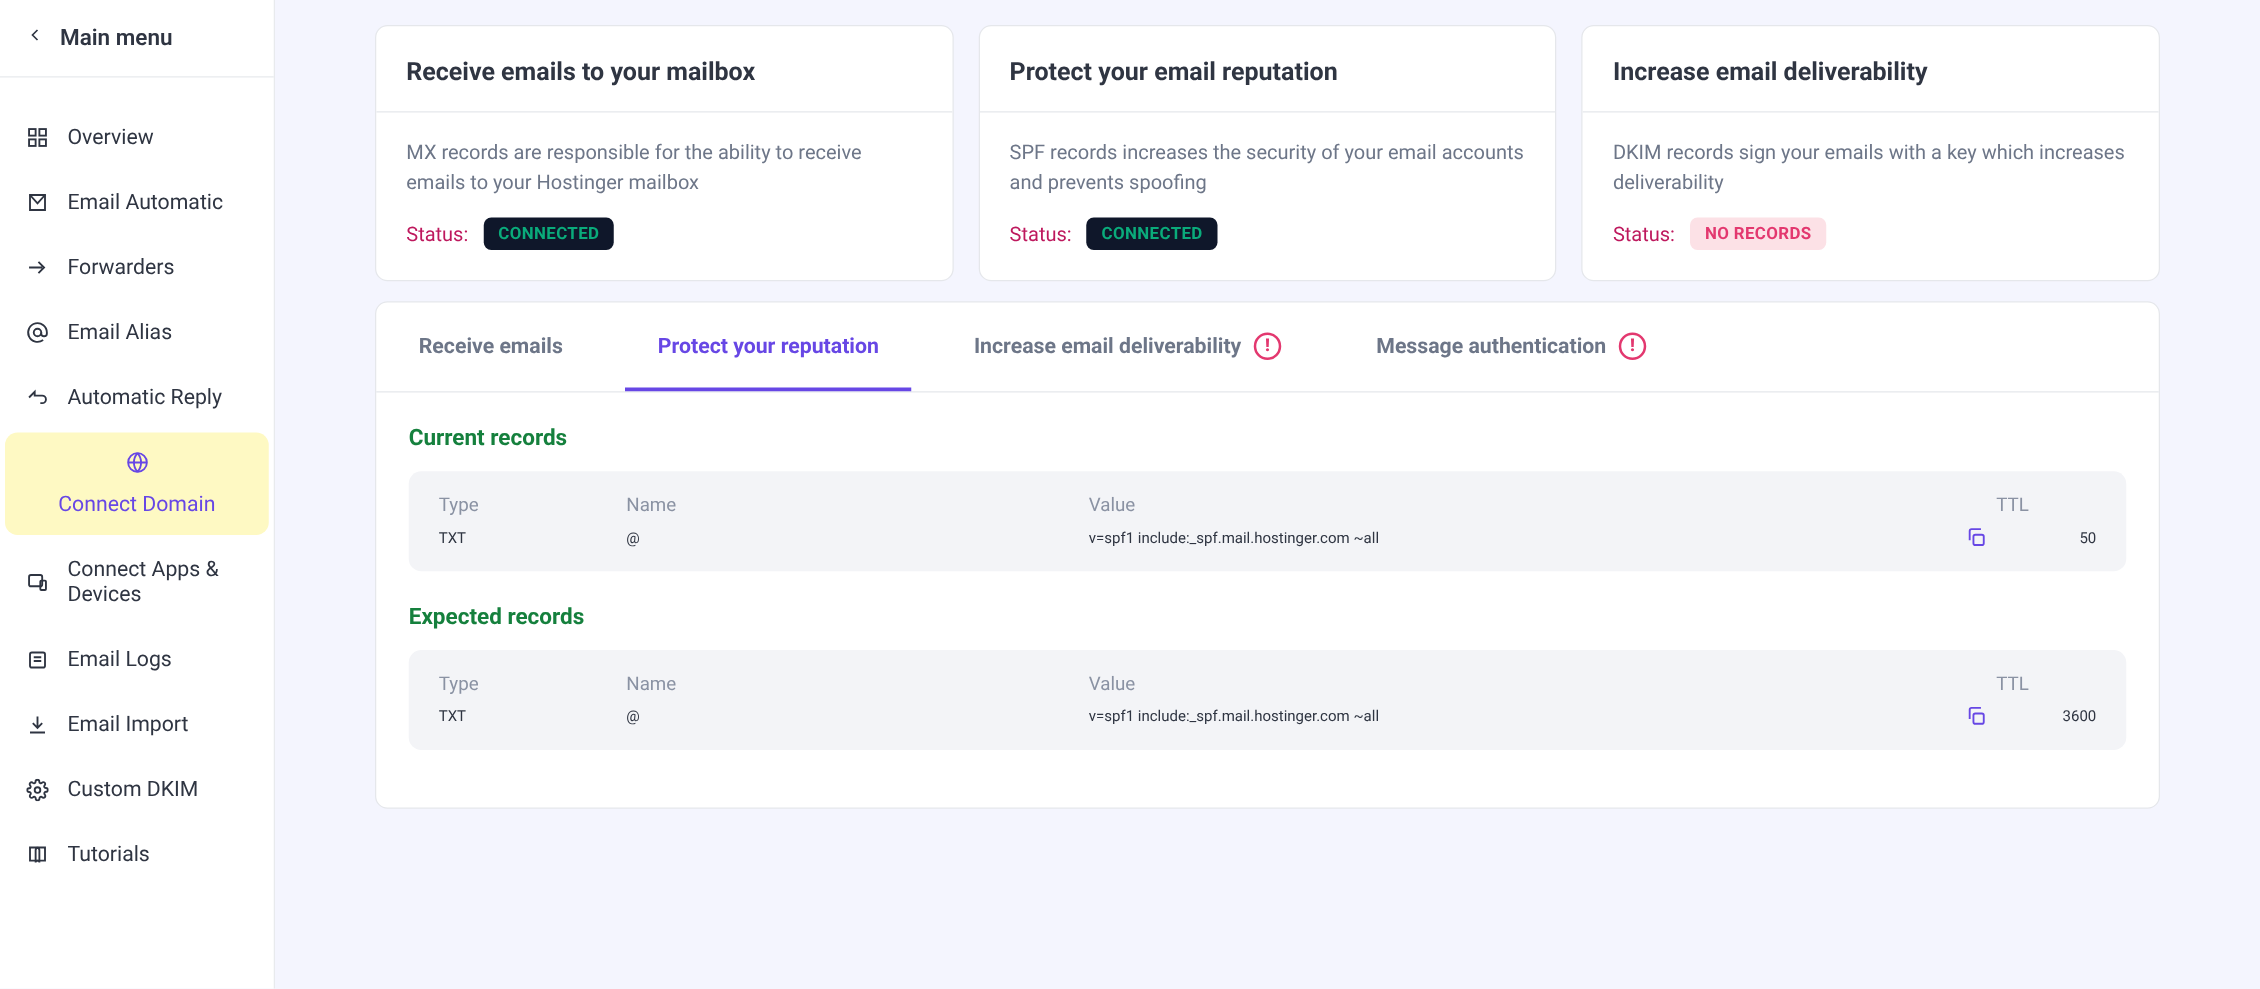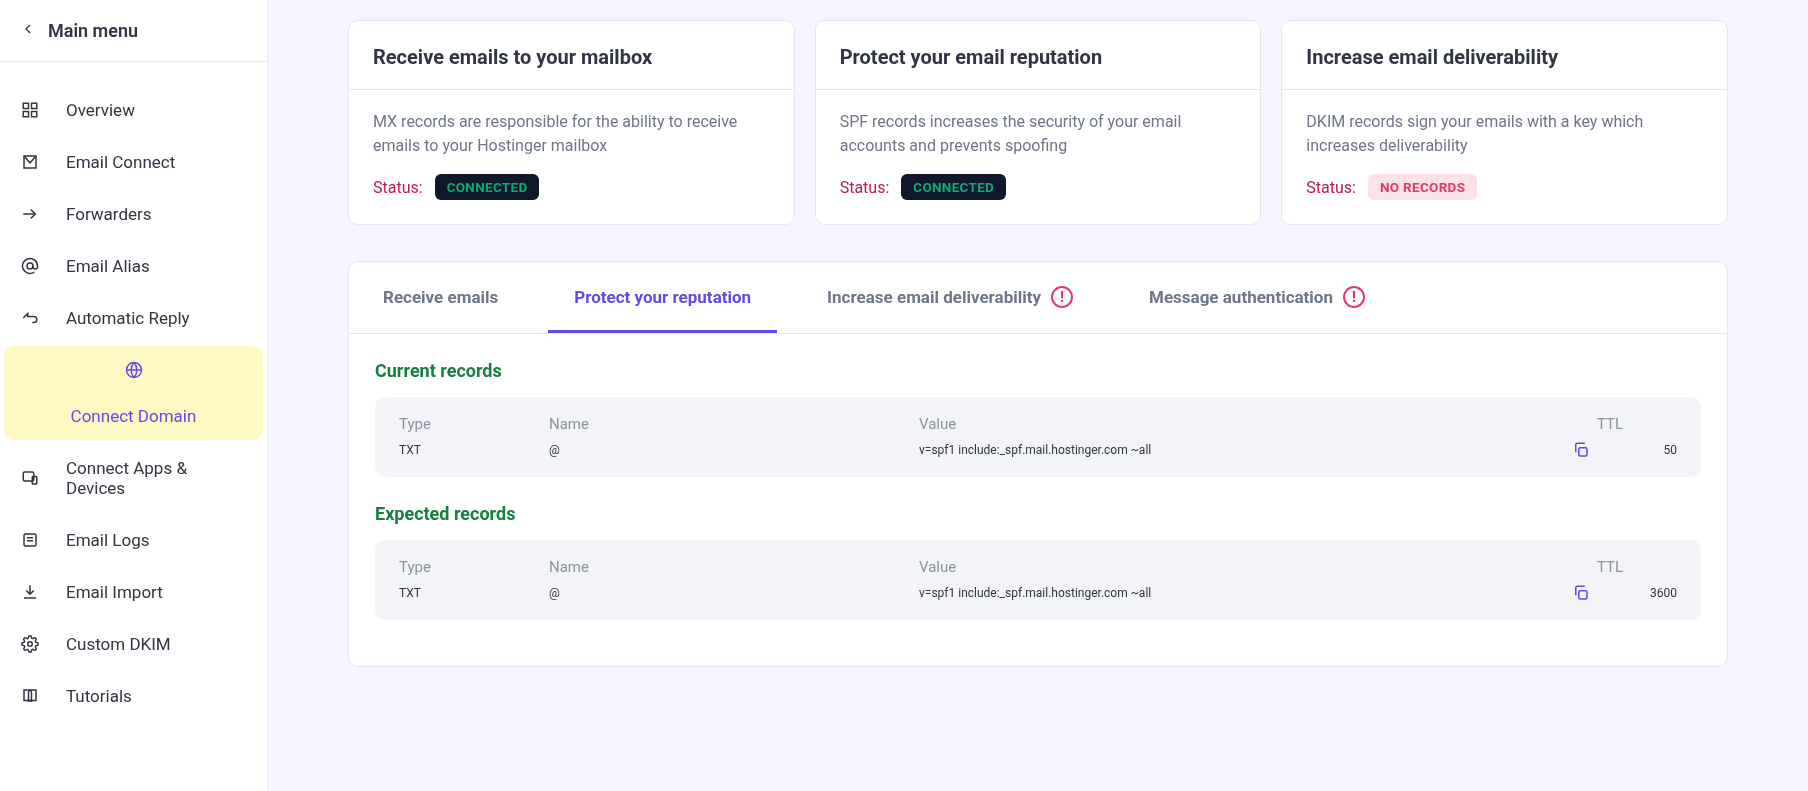--- a/index.html
+++ b/index.html
@@ -1,30 +1,30 @@
 <!DOCTYPE html>
 <html><head>
   <meta charset="utf-8">
   <style>
     * { box-sizing: border-box; margin: 0; padding: 0; }
     body { font-family: -apple-system, BlinkMacSystemFont, 'Segoe UI', Roboto, Helvetica, Arial, sans-serif; background: #f4f5fe; color: #2f3542; width: 1808px; height: 791px; overflow: hidden; display: flex; }
     
-    .sidebar { width: 268px; background: #fff; border-right: 1px solid #e8eaed; display: flex; flex-direction: column; }
+    .sidebar { width: 220px; background: #fff; border-right: 1px solid #e8eaed; display: flex; flex-direction: column; }
     .sidebar-header { padding: 20px 20px; display: flex; align-items: center; gap: 12px; border-bottom: 1px solid #e8eaed; cursor: pointer; }
     .sidebar-header .chevron { font-size: 18px; }
     .sidebar-header span.label { font-size: 18px; font-weight: 600; color: #2f3542; }
     
     .sidebar-nav { padding: 24px 4px 0 4px; display: flex; flex-direction: column; gap: 4px; }
-    .nav-item { display: flex; align-items: center; gap: 26px; padding: 14px 16px; border-radius: 10px; cursor: pointer; color: #2f3542; font-size: 17px; }
+    .nav-item { display: flex; align-items: center; gap: 14px; padding: 14px 16px; border-radius: 10px; cursor: pointer; color: #2f3542; font-size: 17px; }
     .nav-item.active { background: #fef9c3; color: #6747e5; flex-direction: column; }
     .nav-item .icon { width: 20px; height: 20px; display: flex; align-items: center; justify-content: center; flex-shrink: 0; }
     
     .main { flex: 1; padding: 20px 80px 40px 80px; overflow: auto; }
     
-    .cards-row { display: flex; gap: 20px; margin-bottom: 36px; }
+    .cards-row { display: flex; gap: 20px; margin-bottom: 16px; }
     .card { flex: 1; background: #fff; border: 1px solid #e5e7eb; border-radius: 10px; overflow: hidden; }
     .card-header { padding: 24px 24px 20px 24px; border-bottom: 1px solid #e5e7eb; }
     .card-title { font-size: 20px; font-weight: 700; color: #2f3542; }
     .card-body { padding: 20px 24px 24px 24px; }
     .card-desc { font-size: 16px; color: #6d7688; line-height: 1.5; margin-bottom: 16px; }
     .status-row { display: flex; align-items: center; gap: 12px; }
     .status-label { font-size: 16px; color: #be185d; }
     .badge { padding: 5px 12px; border-radius: 6px; font-size: 13.5px; font-weight: 700; letter-spacing: 0.3px; }
     .badge.connected { background: #0f172a; color: #0aab7b; }
     .badge.norecords { background: #fce1e6; color: #e3386f; }
@@ -71,21 +71,21 @@
         </span>
       <span>Overview</span>
     </div>
     <div class="nav-item">
       <span class="icon">
           <svg width="18" height="18" viewBox="0 0 24 24">
             <path d="M4 4h16v16H4z"></path>
             <polyline points="4,4 12,13 20,4"></polyline>
           </svg>
         </span>
-      <span>Email Connect</span>
+      <span>Email Automatic</span>
     </div>
     <div class="nav-item">
       <span class="icon">
           <svg width="18" height="18" viewBox="0 0 24 24">
             <path d="M3 12h14M13 6l6 6-6 6"></path>
           </svg>
         </span>
       <span>Forwarders</span>
     </div>
     <div class="nav-item">

